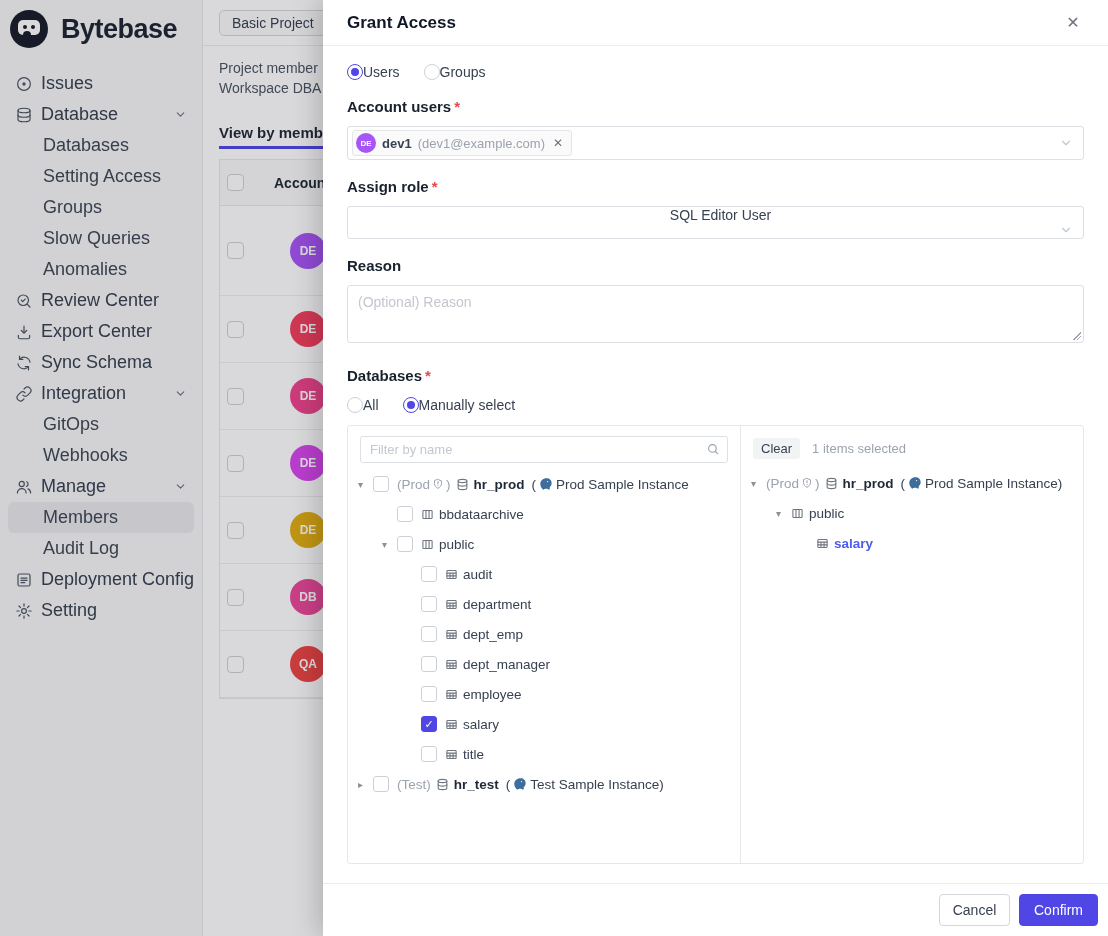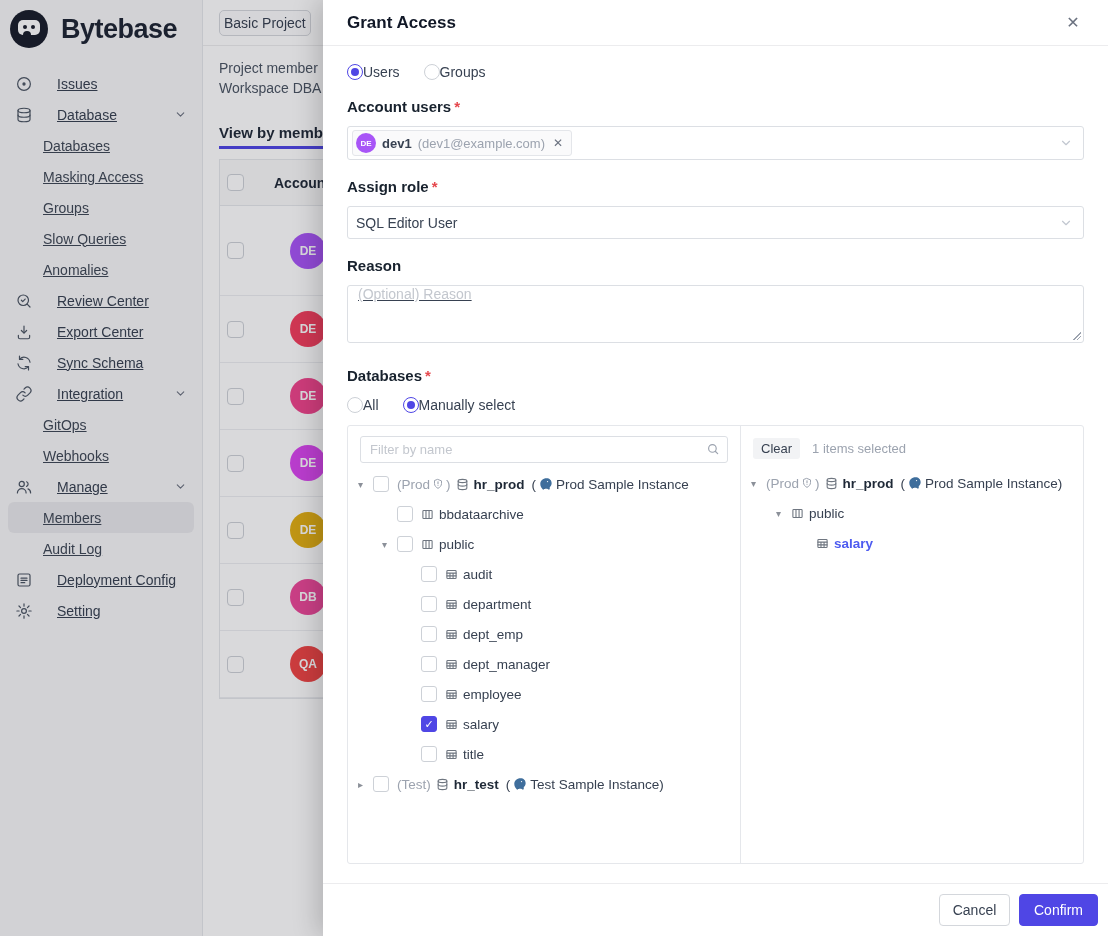--- a/index.html
+++ b/index.html
@@ -8,30 +8,30 @@
 
   
   .app { position:absolute; inset:0; background:#fff; }
   .sidebar { position:absolute; left:0; top:0; width:203px; height:936px; background:#f7f7f8; border-right:1px solid #e5e7eb; }
   .logo { display:flex; align-items:center; gap:13px; padding:10px 8px 12px 10px; }
   .logo-mark { width:38px; height:38px; border-radius:50%; background:#181d2a; position:relative; flex:0 0 auto; }
   .logo-mark:before { content:""; position:absolute; left:8px; top:10px; width:22px; height:15px; background:#fff; border-radius:5px; }
   .logo-mark:after { content:""; position:absolute; left:13px; top:15px; width:4px; height:4px; background:#181d2a; border-radius:50%; box-shadow:8px 0 0 #181d2a, 2px 8px 0 2px #181d2a; }
   .logo-text { font-size:27px; font-weight:bold; color:#1d2433; letter-spacing:-0.5px; }
   .nav { padding:8px 8px 0 8px; }
-  .nav-item { display:flex; align-items:center; gap:24px; height:31px; padding:0 6px; border-radius:6px; font-size:14px; color:#374151; white-space:nowrap;text-decoration:underline; }
+  .nav-item { display:flex; align-items:center; gap:8px; height:31px; padding:0 6px; border-radius:6px; font-size:18px; color:#374151; white-space:nowrap; }
   .nav-item .nicon { width:19px; height:19px; display:inline-flex; align-items:center; justify-content:center; flex:0 0 auto; }
   .nav-item.sub { padding-left:35px; color:#3f4856; }
   .nav-item.active { background:#e9e9ec; }
   .nav-item .spring { flex:1; }
   .nav-item .chev { width:14px; height:14px; display:inline-flex; color:#6b7280; }
 
   .main { position:absolute; left:203px; top:0; right:0; height:936px; background:#fff; }
   .topbar { height:46px; border-bottom:1px solid #ececee; display:flex; align-items:center; padding:0 16px; }
-  .proj-chip { border:1px solid #d4d7dc; border-radius:5px; padding:4px 4px; font-size:14px; color:#374151; background:#fbfbfc; }
+  .proj-chip { border:1px solid #d4d7dc; border-radius:5px; padding:4px 12px; font-size:14px; color:#374151; background:#fbfbfc; }
   .page-head { padding:12px 16px 0 16px; font-size:14px; color:#4b5563; line-height:20px; white-space:nowrap; overflow:hidden; }
   .view-tab { margin:26px 16px 0 16px; font-size:15px; font-weight:600; color:#1f2937; padding-bottom:8px; position:relative; width:130px; white-space:nowrap; overflow:hidden; }
   .view-tab:after { content:""; position:absolute; left:0; bottom:0; width:130px; height:3px; background:#4f46e5; }
   .tbl { margin:10px 0 0 16px; border:1px solid #e5e7eb; border-right:none; }
   .tbl-header { height:46px; background:#fafafa; border-bottom:1px solid #e5e7eb; display:flex; align-items:center; gap:30px; padding:0 6px 0 7px; font-size:14px; font-weight:600; color:#1f2937; }
   .cbx { width:17px; height:17px; border:1px solid #cdd1d7; border-radius:4px; background:#fff; flex:0 0 auto; }
   .trow { display:flex; align-items:center; gap:16px; padding:0 6px 0 7px; border-bottom:1px solid #eceef1; height:67px; }
   .trow.tall { height:90px; }
   .avatar { width:36px; height:36px; border-radius:50%; color:#fff; font-size:12px; font-weight:bold; display:flex; align-items:center; justify-content:center; margin-left:30px; flex:0 0 auto; }
   .acct-lines { font-size:14px; line-height:21px; white-space:nowrap; }
@@ -56,23 +56,23 @@
   .f-label { font-size:15px; font-weight:600; color:#18222e; height:20px; margin-bottom:8px; }
   .req { color:#e5484d; margin-left:3px; }
 
   .selectbox { height:34px; border:1px solid #dcdfe4; border-radius:3px; background:#fff; display:flex; align-items:center; padding:0 10px 0 4px; margin-bottom:18px; position:relative; }
   .selectbox .chevron { margin-left:auto; color:#c2c7d0; display:flex; }
   .chip { display:inline-flex; align-items:center; gap:6px; border:1px solid #e4e6ea; background:#fafafb; border-radius:3px; height:26px; padding:0 8px 0 3px; font-size:13px; }
   .chip .chip-avatar { width:20px; height:20px; border-radius:50%; color:#fff; font-size:8px; font-weight:bold; display:flex; align-items:center; justify-content:center; }
   .chip .chip-name { color:#374151; font-weight:600; }
   .chip .chip-email { color:#9ca3af; }
   .chip .chip-x { color:#6b7280; font-size:12px; margin-left:2px; cursor:pointer; }
-  .selectbox.plain { padding-left:8px; font-size:14px; color:#374151; height:33px; }
-
-  textarea.reason { width:100%; height:58px; border:1px solid #dcdfe4; border-radius:3px; resize:none; font-family:inherit; font-size:14px; padding:0 10px; color:#374151; margin-bottom:20px; position:relative;text-decoration:underline; }
+  .selectbox.plain { padding-left:20px; font-size:14px; color:#374151; height:33px;flex-direction:column; }
+
+  textarea.reason { width:100%; height:58px; border:1px solid #dcdfe4; border-radius:3px; resize:none; font-family:inherit; font-size:14px; padding:8px 10px; color:#374151; margin-bottom:20px; position:relative; }
   textarea.reason::placeholder { color:#c3c7ce; }
   .ta-wrap { position:relative; }
   .ta-wrap:after { content:""; position:absolute; right:3px; bottom:27px; width:8px; height:8px; background:
       linear-gradient(135deg, transparent 50%, #9ca3af 50%, #9ca3af 58%, transparent 58%, transparent 72%, #9ca3af 72%, #9ca3af 80%, transparent 80%); }
 
   .db-radio-row { margin-bottom:10px; }
 
   .transfer { border:1px solid #e5e7eb; border-radius:3px; height:439px; display:flex; overflow:hidden; }
   .t-left { width:393px; border-right:1px solid #e5e7eb; padding:10px 0 0 0; overflow:hidden; }
   .t-right { flex:1; padding:10px 0 0 0; overflow:hidden; }
@@ -132,21 +132,21 @@
           <span class="chev">
             <svg width="13" height="13" viewBox="0 0 24 24" fill="none" stroke="currentColor" stroke-width="2" stroke-linecap="round" stroke-linejoin="round">
               <path d="M6 9l6 6 6-6"></path>
             </svg>
           </span>
         </div>
         <div class="nav-item sub">
           <span>Databases</span>
         </div>
         <div class="nav-item sub">
-          <span>Masking Access</span>
+          <span>Setting Access</span>
         </div>
         <div class="nav-item sub">
           <span>Groups</span>
         </div>
         <div class="nav-item sub">
           <span>Slow Queries</span>
         </div>
         <div class="nav-item sub">
           <span>Anomalies</span>
         </div>

